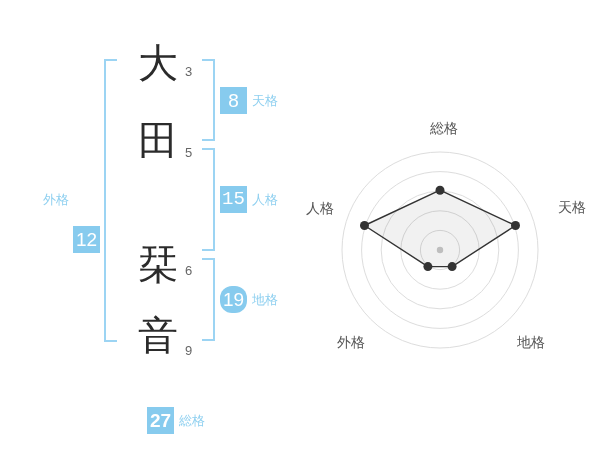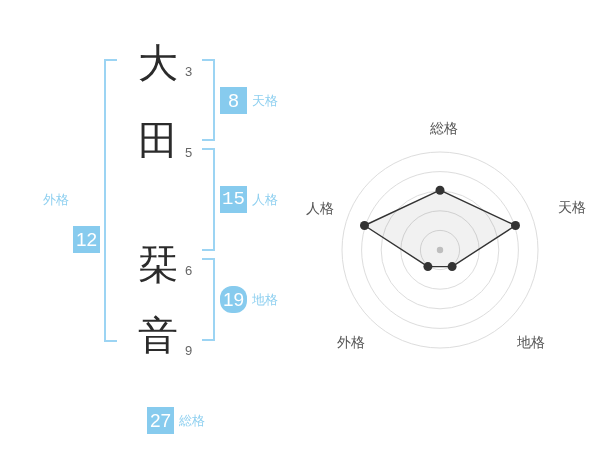--- a/index.html
+++ b/index.html
@@ -70,21 +70,21 @@
     background: #87CBEE;
     color: #ffffff;
     font-size: 19px;
     line-height: 27px;
     text-align: center;
   }
   .badge-8  { left: 220px; top: 87px; }
   .badge-15 { left: 220px; top: 186px; font-family: Liberation Mono, monospace; }
   .badge-19 { left: 220px; top: 286px; border-radius: 12px; }
   .badge-12 { left: 73px;  top: 186px; margin-top: 40px; }
-  .badge-27 { left: 147px; top: 407px; }
+  .badge-27 { left: 147px; top: 407px; font-weight: bold; }
   .badge-label {
     position: absolute;
     font-size: 13px;
     line-height: 14px;
     color: #8FD0F0;
     white-space: nowrap;
   }
   .label-tenkaku { left: 252px; top: 94px; }
   .label-jinkaku { left: 252px; top: 193px; }
   .label-chikaku { left: 252px; top: 293px; }

